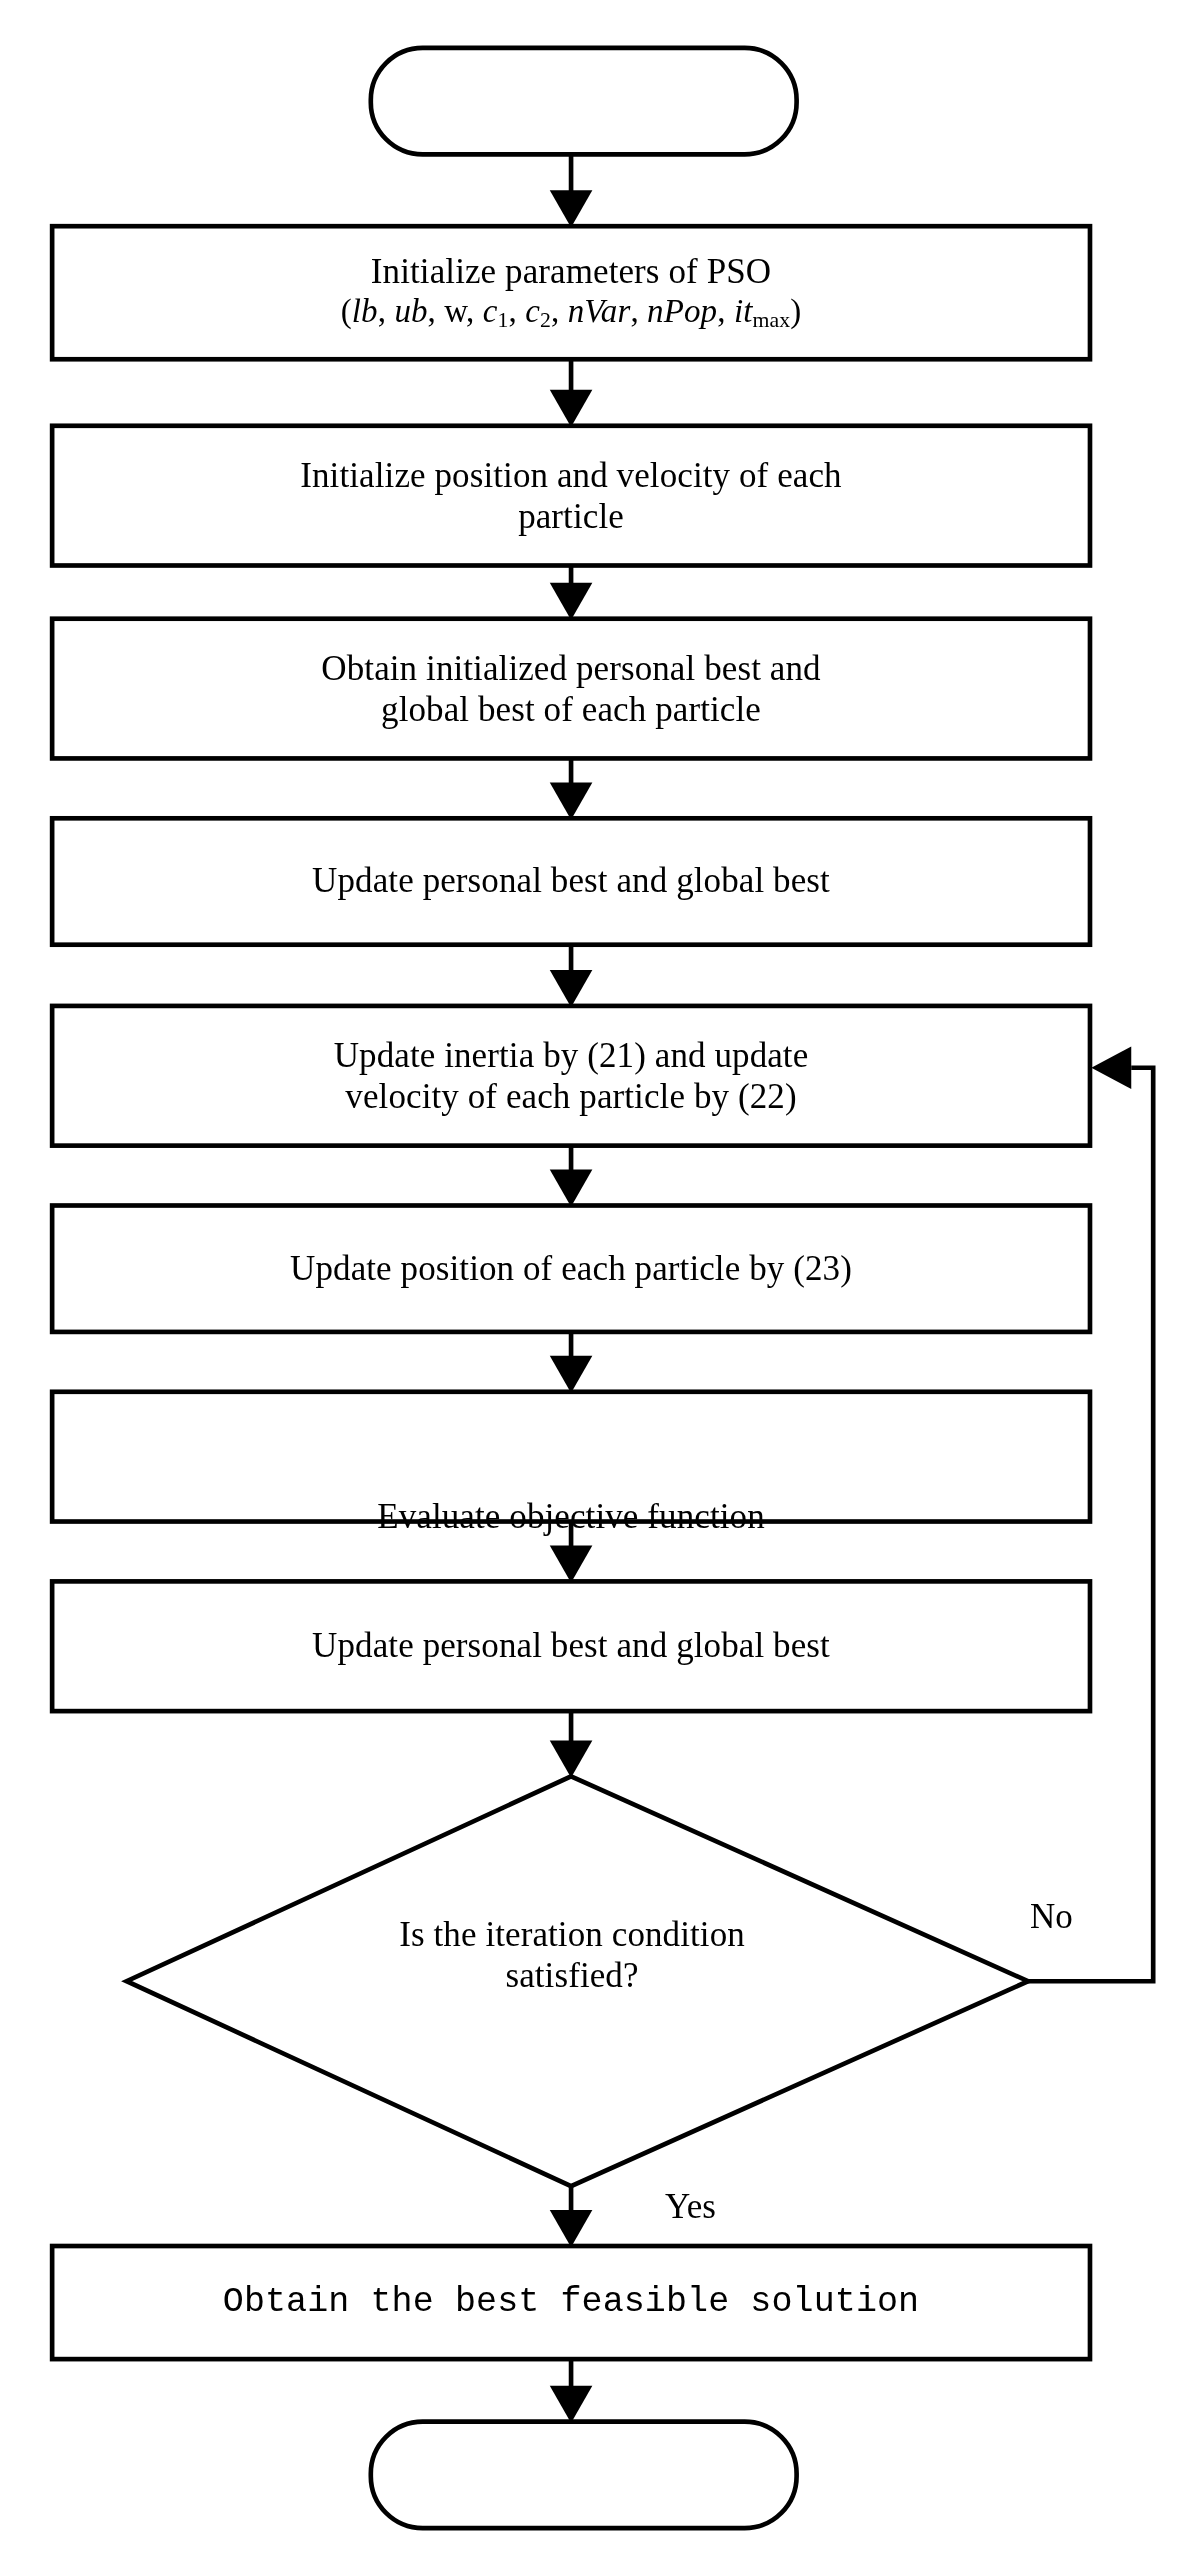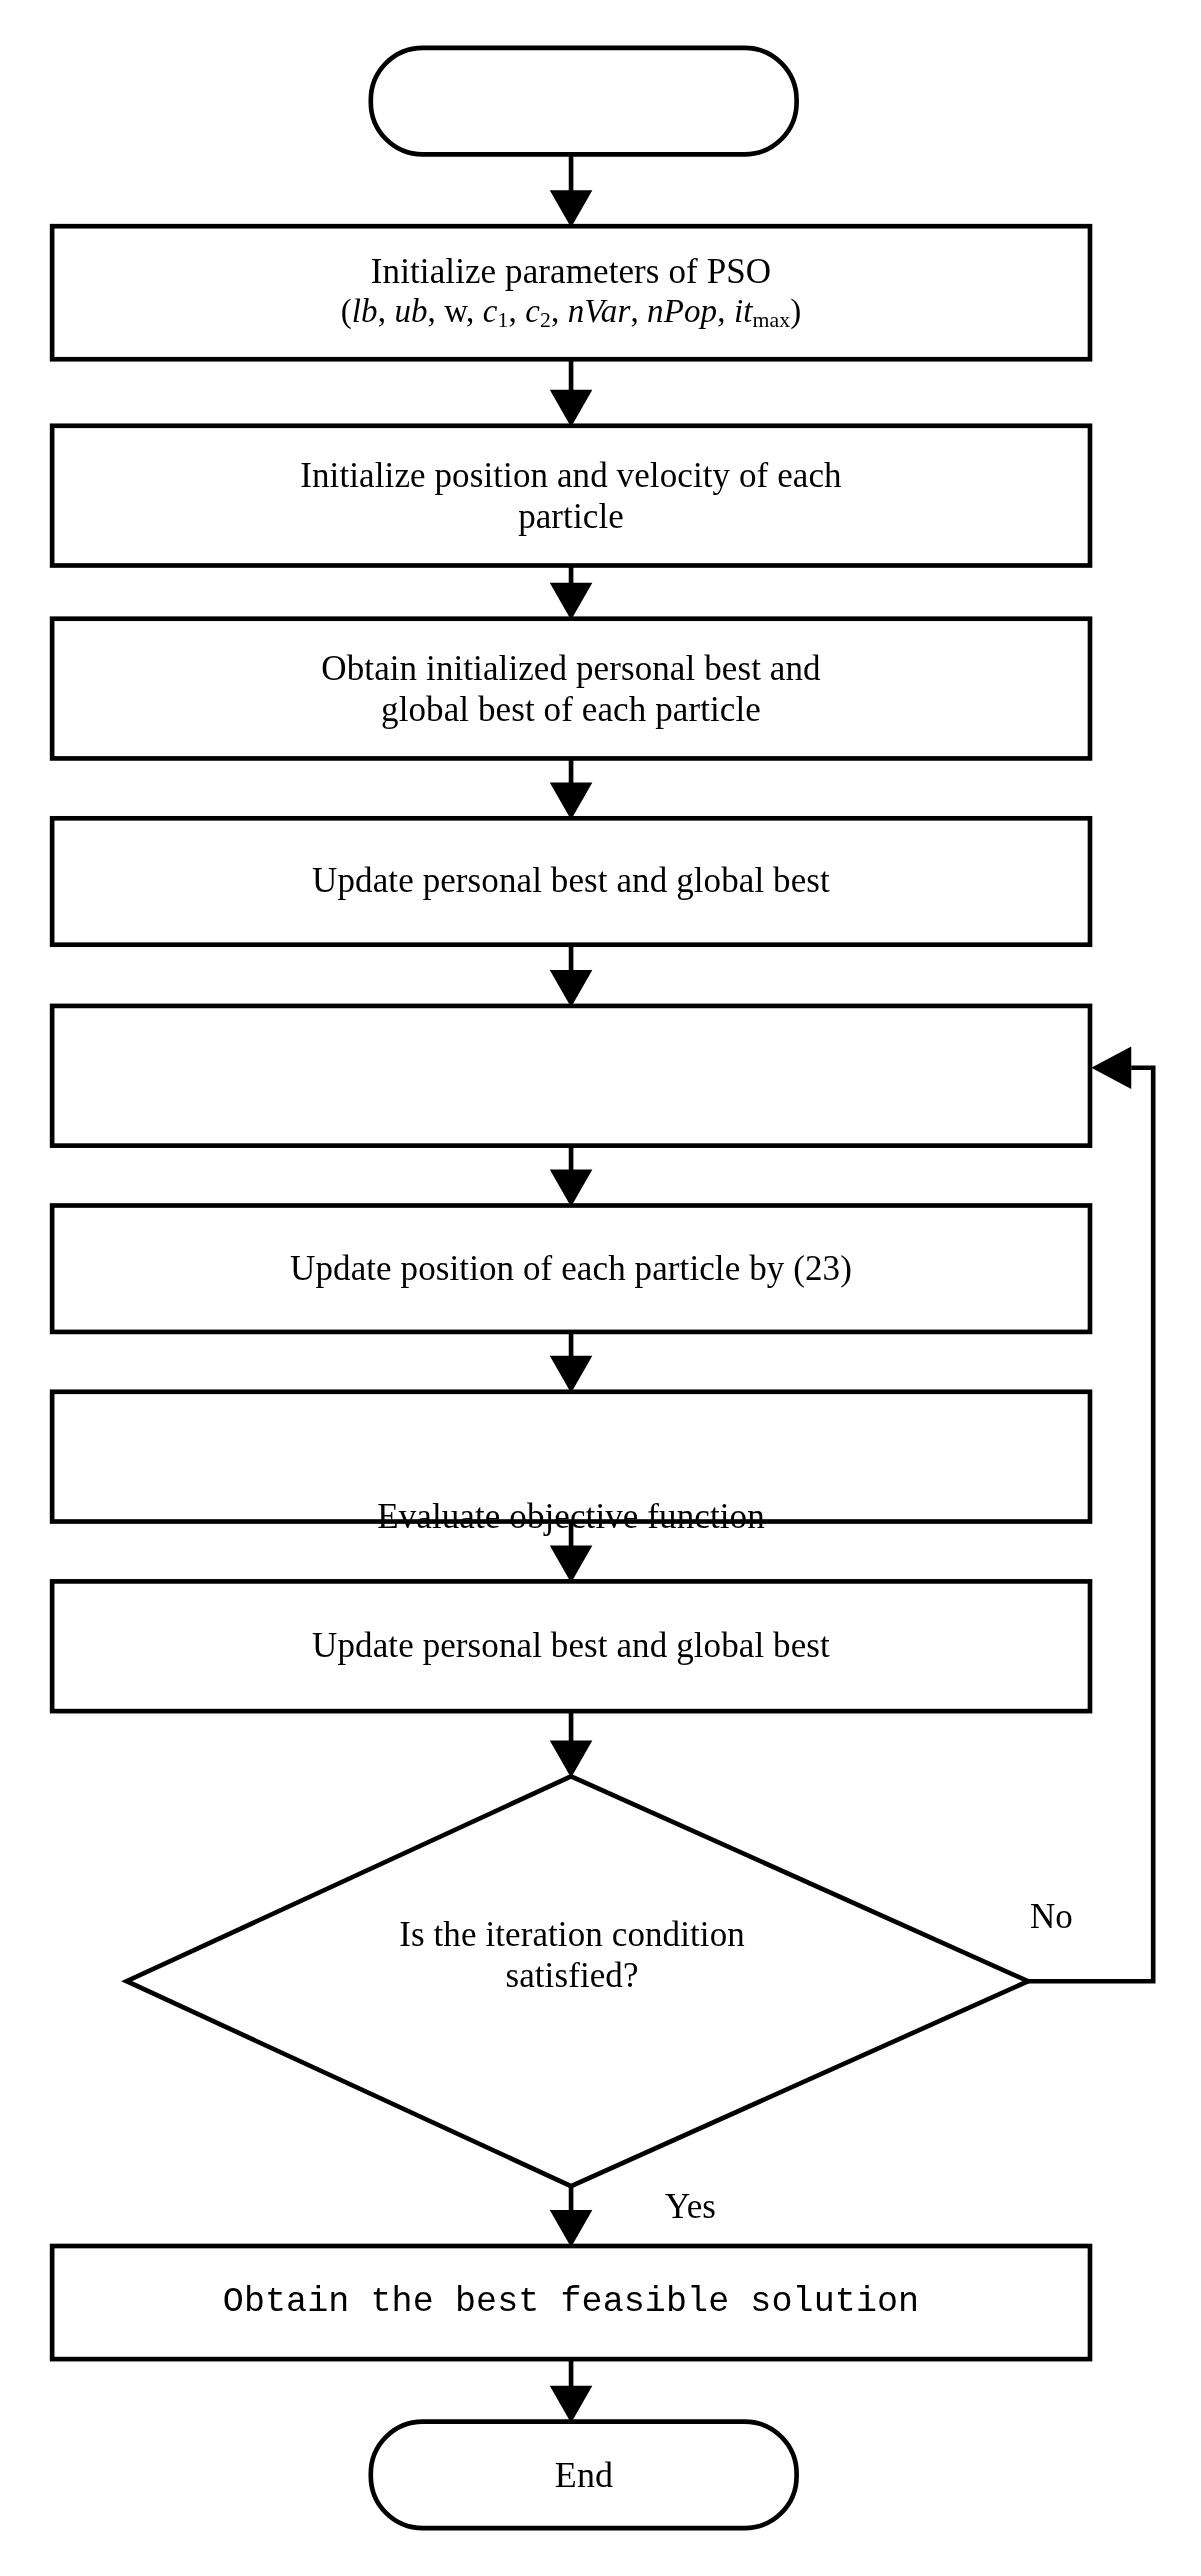--- a/index.html
+++ b/index.html
@@ -168,32 +168,33 @@
   </div>
 
   <div class="node-label" style="left:52px; top:426px; width:1038px; height:140px;">Initialize position and velocity of each
 particle</div>
 
   <div class="node-label" style="left:52px; top:619px; width:1038px; height:140px;">Obtain initialized personal best and
 global best of each particle</div>
 
   <div class="node-label" style="left:52px; top:818px; width:1038px; height:126px;">Update personal best and global best</div>
 
+  <div class="node-label" style="left:52px; top:1006px; width:1038px; height:140px;">Update inertia by (21) and update
+velocity of each particle by (22)</div>
 
   <div class="node-label" style="left:52px; top:1206px; width:1038px; height:126px;">Update position of each particle by (23)</div>
 
   <div class="node-label" style="left:52px; top:1452px; width:1038px; height:130px;text-align:right;">Evaluate objective function</div>
 
   <div class="node-label" style="left:52px; top:1581px; width:1038px; height:130px;">Update personal best and global best</div>
 
   <div class="node-label" style="left:186px; top:1895px; width:772px; height:120px;">Is the iteration condition
 satisfied?</div>
 
   <div class="node-label" style="left:52px; top:2246px; width:1038px; height:113px;font-family:Liberation Mono, monospace;">Obtain the best feasible solution</div>
 
-  <div class="node-label terminal" style="left:371px; top:2422px; width:426px; height:106px;">End</div>
 
   <div class="edge-label" style="left:1030px; top:1899px;">No</div>
 
   <div class="edge-label" style="left:665px; top:2189px;">Yes</div>
 
 </div>
 
 
 </body></html>

